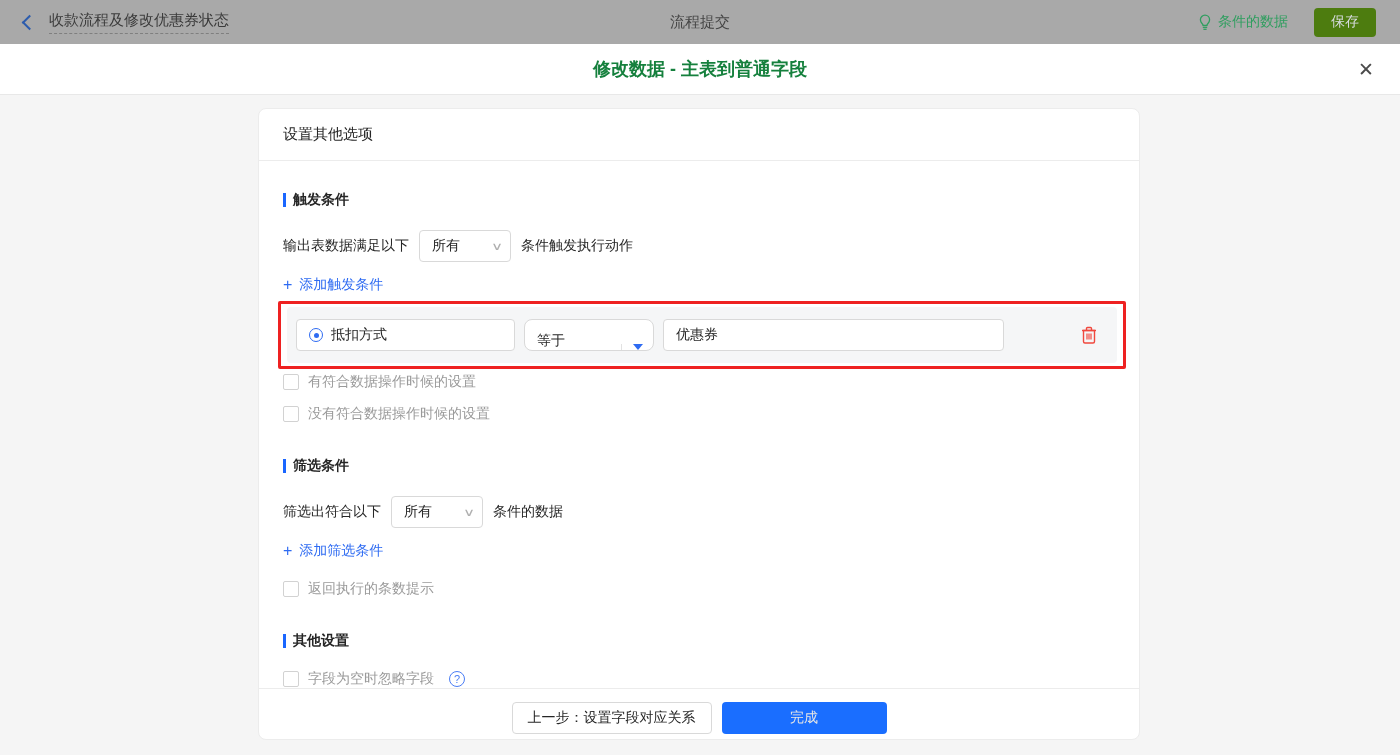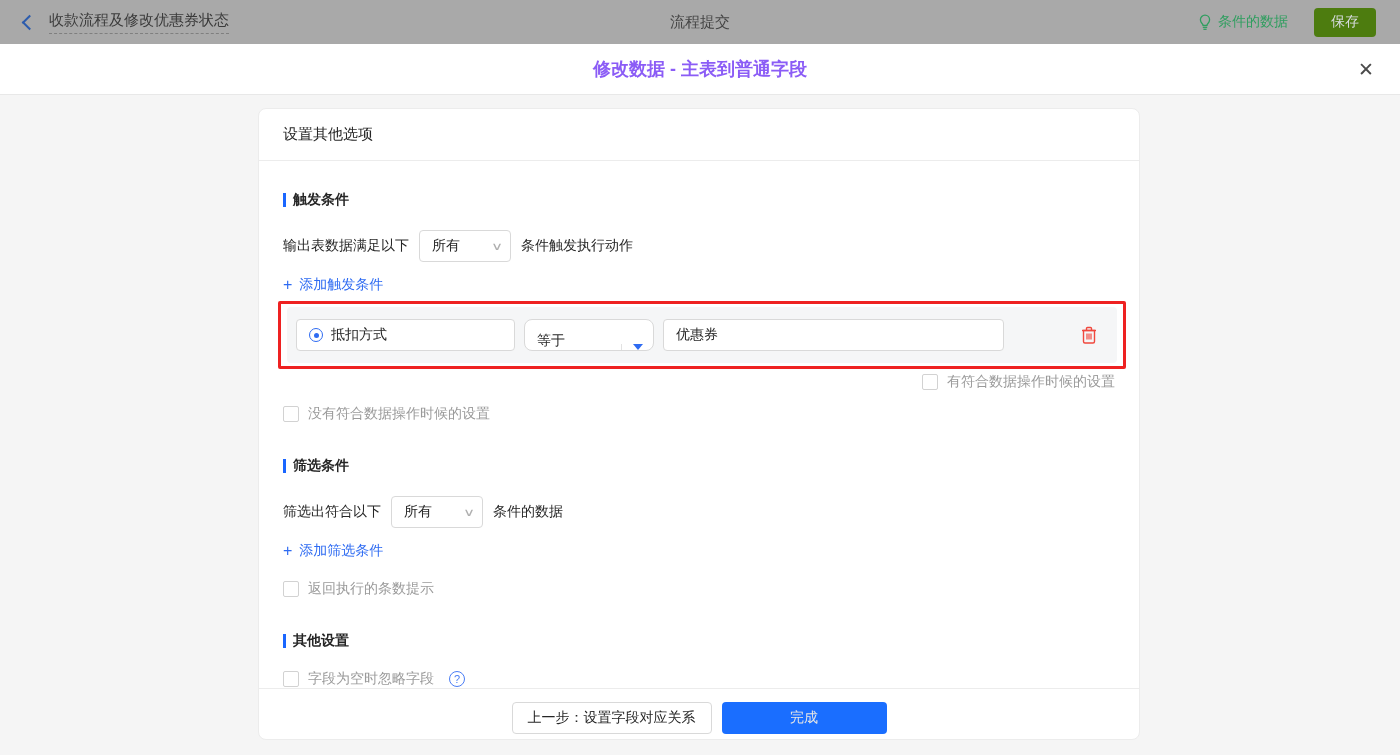--- a/index.html
+++ b/index.html
@@ -49,21 +49,21 @@
   }
 
   
   .modal-header {
     height: 51px; flex: 0 0 51px;
     background: #ffffff;
     border-bottom: 1px solid #e8e8e8;
     display: flex; align-items: center; justify-content: center;
     position: relative;
   }
-  .modal-title { font-size: 18px; font-weight: bold; color: #8b5cf6; }
+  .modal-title { font-size: 18px; font-weight: bold; color: #15803d; }
   .modal-close {
     position: absolute; right: 26px; top: 50%; transform: translateY(-50%);
     font-size: 19px; color: #4a4a4a; cursor: pointer; line-height: 1;
   }
 
   
   .modal-body { flex: 1 1 auto; background: #f5f5f5; position: relative; padding-left: 44px; }
   .card {
     position: absolute; left: 258px; top: 13px;
     width: 882px; height: 632px;
@@ -188,21 +188,21 @@
   .done-btn {
     width: 165px; height: 32px;
     background: #1a6eff; border: none; border-radius: 4px;
     font-size: 14px; color: #e5e5e5; cursor: pointer;
     font-family: inherit;
   }
 
   
   .mt-30 { margin-top: 30px; } .mt-23 { margin-top: 21px; }
   .mt-14 { margin-top: 14px; } .mt-7 { margin-top: 7px; }
-  .mt-4 { margin-top: 4px; justify-content: flex-end; } .mt-34 { margin-top: 34px; } .mt-20 { margin-top: 20px; }
+  .mt-4 { margin-top: 4px; } .mt-34 { margin-top: 34px; } .mt-20 { margin-top: 20px; }
 </style>
 </head>
 <body>
 
 <div class="app">
 
   <div class="topbar">
     <div class="topbar-left">
       <span class="back-chevron"></span>
       <span class="flow-name">收款流程及修改优惠券状态</span>

